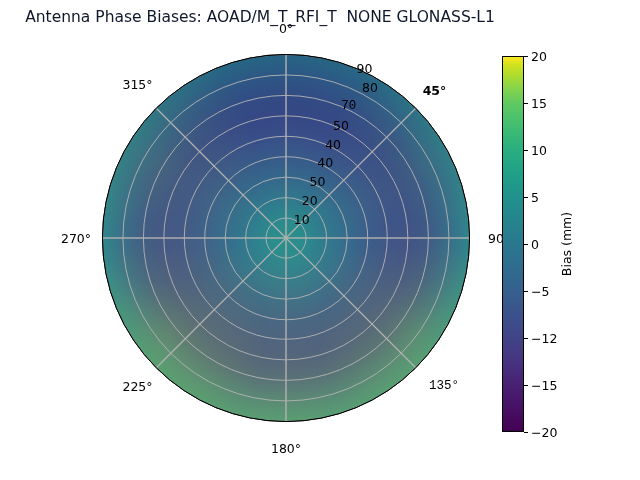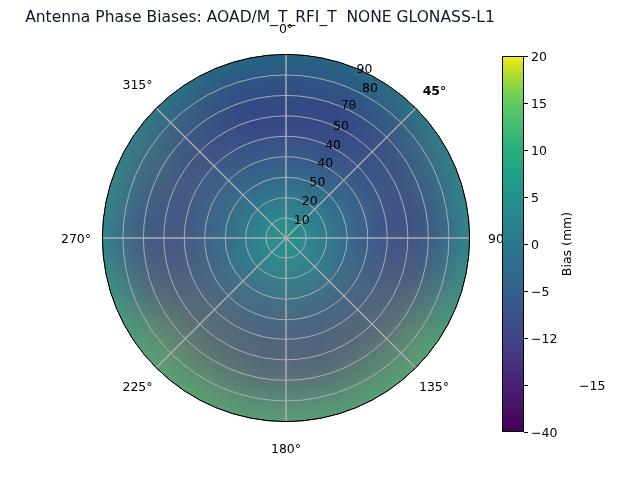--- a/index.html
+++ b/index.html
@@ -238,21 +238,21 @@
       <div class="grid-spoke" style="transform: translate(-50%, -50%) rotate(135deg);"></div>
       <div class="grid-spoke" style="transform: translate(-50%, -50%) rotate(180deg);"></div>
       <div class="grid-spoke" style="transform: translate(-50%, -50%) rotate(225deg);"></div>
       <div class="grid-spoke" style="transform: translate(-50%, -50%) rotate(270deg);"></div>
       <div class="grid-spoke" style="transform: translate(-50%, -50%) rotate(315deg);"></div>
     </div>
   <div id="polar-outline"></div>
 <div class="theta-label" style="left: 184px; top: -26px;">0°</div>
     <div class="theta-label" style="left: 332.492px; top: 35.5076px; font-weight: bold;">45°</div>
     <div class="theta-label" style="left: 394px; top: 184px;">90</div>
-    <div class="theta-label" style="left: 332px; top: 332.492px;">135°</div>
+    <div class="theta-label" style="left: 342px; top: 332.492px; font-family: Liberation Mono, monospace;">135°</div>
     <div class="theta-label" style="left: 184px; top: 394px; text-align: right;">180°</div>
     <div class="theta-label" style="left: 35.5076px; top: 332.492px;">225°</div>
     <div class="theta-label" style="left: -26px; top: 184px;">270°</div>
     <div class="theta-label" style="left: 35.5076px; top: 30px;">315°</div>
     <div class="r-label" style="left: 199.824px; top: 165.112px;">10</div>
     <div class="r-label" style="left: 207.648px; top: 146.224px;">20</div>
     <div class="r-label" style="left: 215.471px; top: 127.335px;">50</div>
     <div class="r-label" style="left: 223.295px; top: 108.447px;">40</div>
     <div class="r-label" style="left: 231.119px; top: 89.559px;">40</div>
     <div class="r-label" style="left: 238.943px; top: 70.6708px;">50</div>
@@ -271,17 +271,17 @@
     <div class="cb-ticklabel" style="top: 94px;">10</div>
     <div class="cb-tick" style="top: 141px;"></div>
     <div class="cb-ticklabel" style="top: 141px;">5</div>
     <div class="cb-tick" style="top: 188px;"></div>
     <div class="cb-ticklabel" style="top: 188px;">0</div>
     <div class="cb-tick" style="top: 235px;"></div>
     <div class="cb-ticklabel" style="top: 235px;">−5</div>
     <div class="cb-tick" style="top: 282px;"></div>
     <div class="cb-ticklabel" style="top: 282px;">−12</div>
     <div class="cb-tick" style="top: 329px;"></div>
-    <div class="cb-ticklabel" style="top: 329px; margin-left: 48px;">−15</div>
+    <div class="cb-ticklabel" style="top: 329px;">−15</div>
     <div class="cb-tick" style="top: 376px;"></div>
-    <div class="cb-ticklabel" style="top: 376px;">−40</div>
+    <div class="cb-ticklabel" style="top: 376px;">−20</div>
   </div>
 <div id="colorbar-label">Bias (mm)</div>
 
 </body></html>

